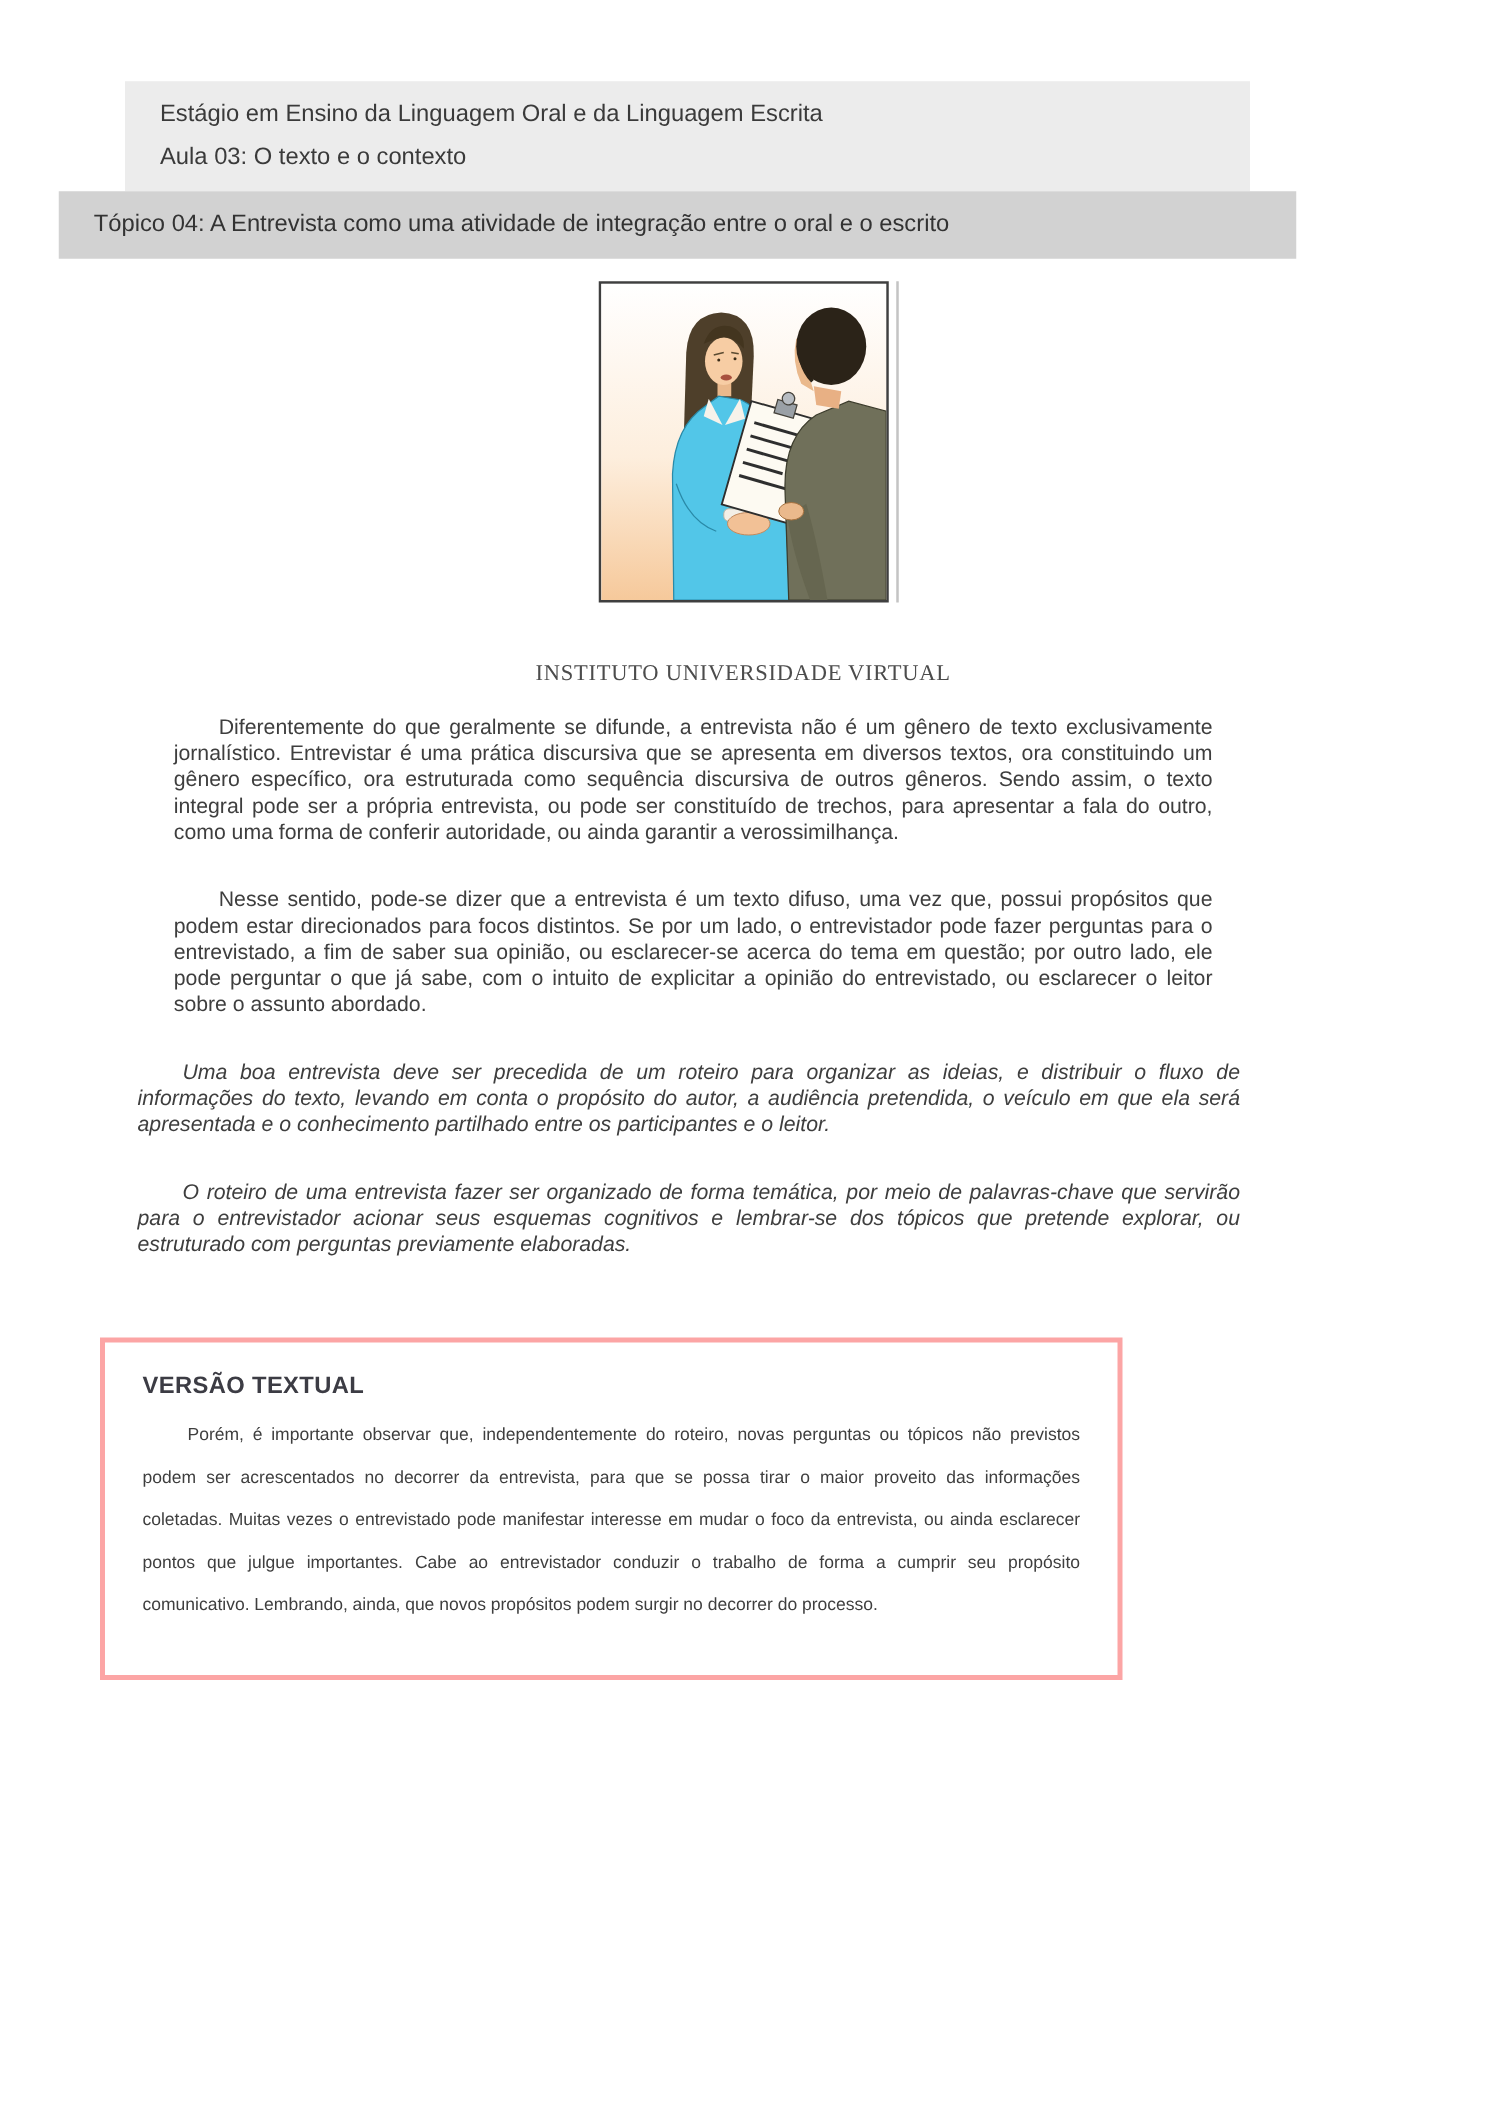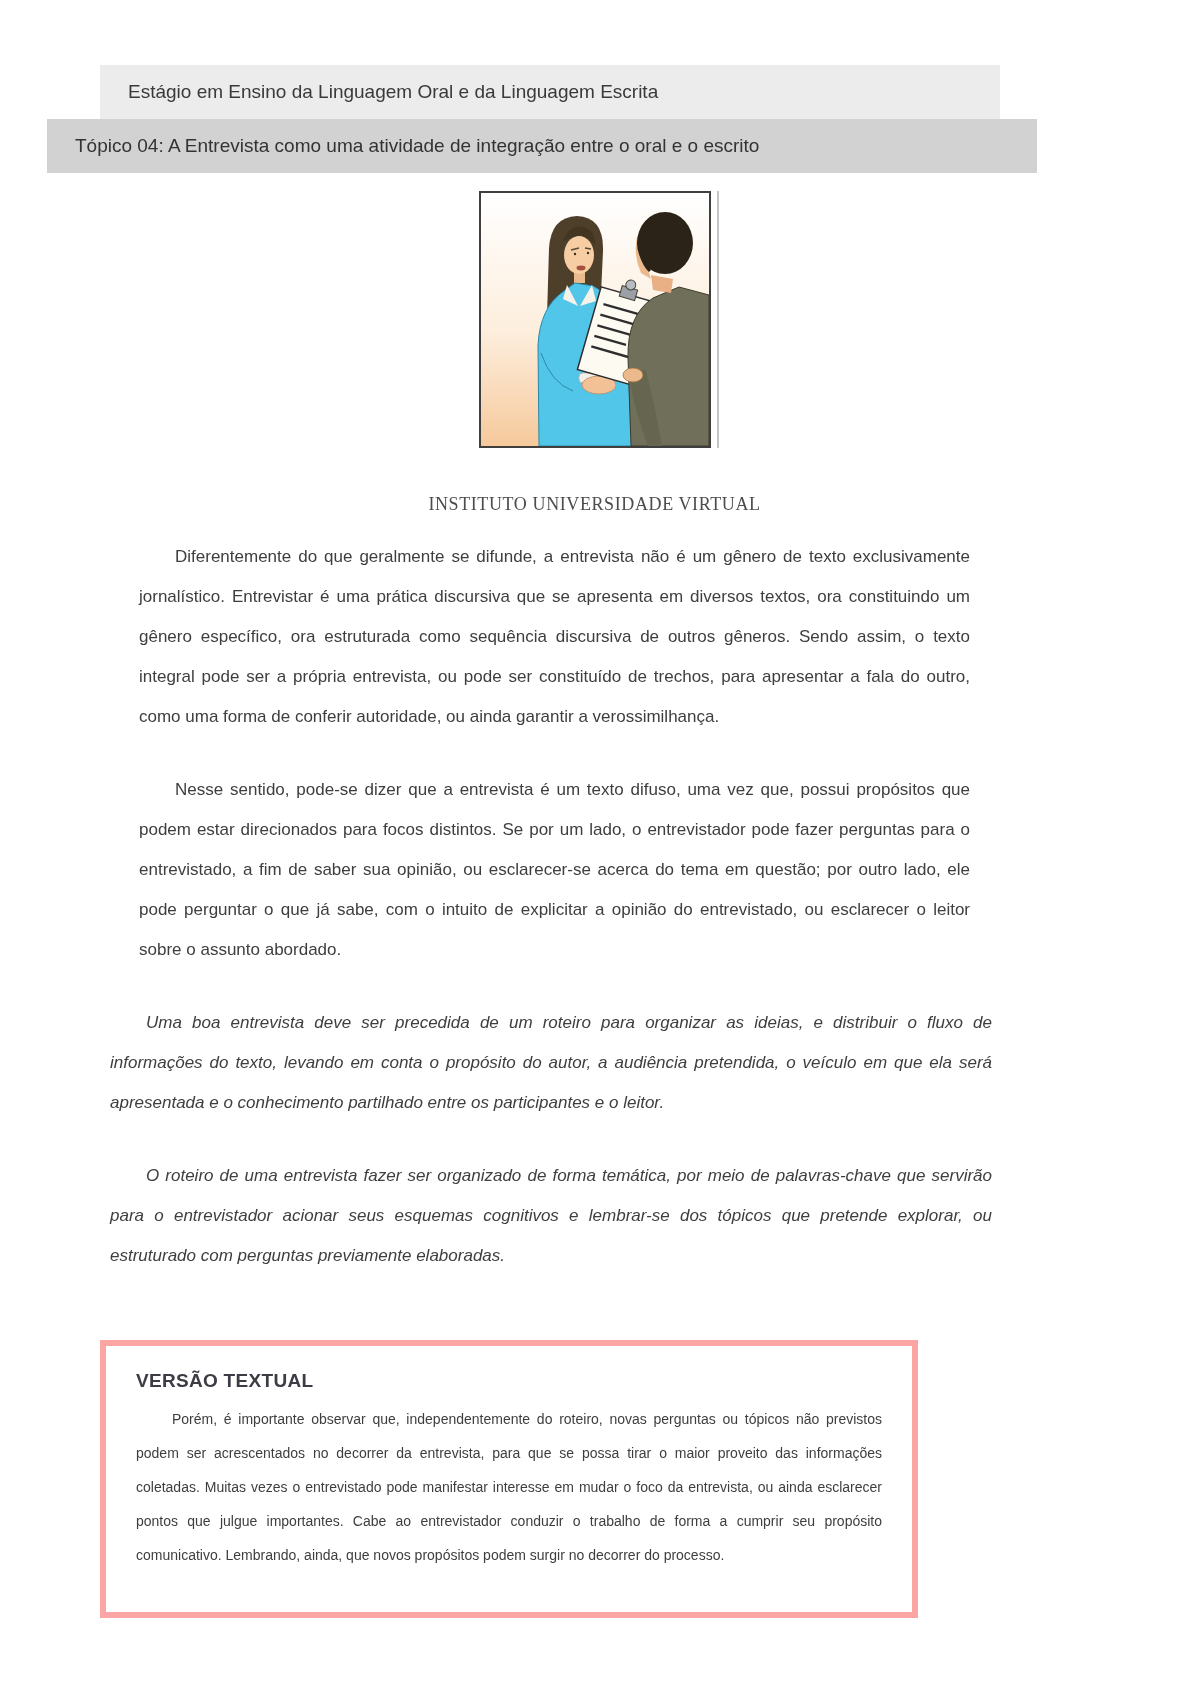--- a/index.html
+++ b/index.html
@@ -69,34 +69,34 @@
     text-align: center;
     font-family: "Liberation Serif", serif;
     font-size: 18px;
     letter-spacing: 0.6px;
     color: #4c4c4c;
   }
 
   
   .para {
     font-size: 17px;
-    line-height: 40px;
+    line-height: 21px;
     text-align: justify;
     text-indent: 36px;
     margin: 0 0 33px 0;
     color: #3e3e3e;
   }
   .para.narrow { margin-left: 139px; width: 831px; }
   .para.wide   { margin-left: 110px; width: 882px; font-style: italic; }
 
   
   .textual-box {
-    margin: 64px 0 0 100px;
+    margin: 64px 0 0 80px;
     width: 818px;
-    border: 6px solid #fca5a5;
+    border: 4px solid #fca5a5;
     background: #ffffff;
     padding: 24px 30px 40px 30px;
   }
   .textual-box h3 {
     margin: 0 0 10px 0;
     font-size: 19px;
     font-weight: bold;
     letter-spacing: 0.3px;
     color: #3c3c44;
   }
@@ -109,20 +109,21 @@
     color: #3e3e3e;
   }
 </style>
 </head>
 <body>
 
 <div class="page">
 
   <div class="header-block">
     <div class="header-line">Estágio em Ensino da Linguagem Oral e da Linguagem Escrita</div>
+    <div class="header-line">Aula 03: O texto e o contexto</div>
   </div>
 
   <div class="topic-bar">
     <span>Tópico 04: A Entrevista como uma atividade de integração entre o oral e o escrito</span>
   </div>
 
   <div class="fig-wrap">
     <div class="fig-frame">
       <svg width="228" height="253" viewBox="0 0 228 253" xmlns="http://www.w3.org/2000/svg">
         <defs>

